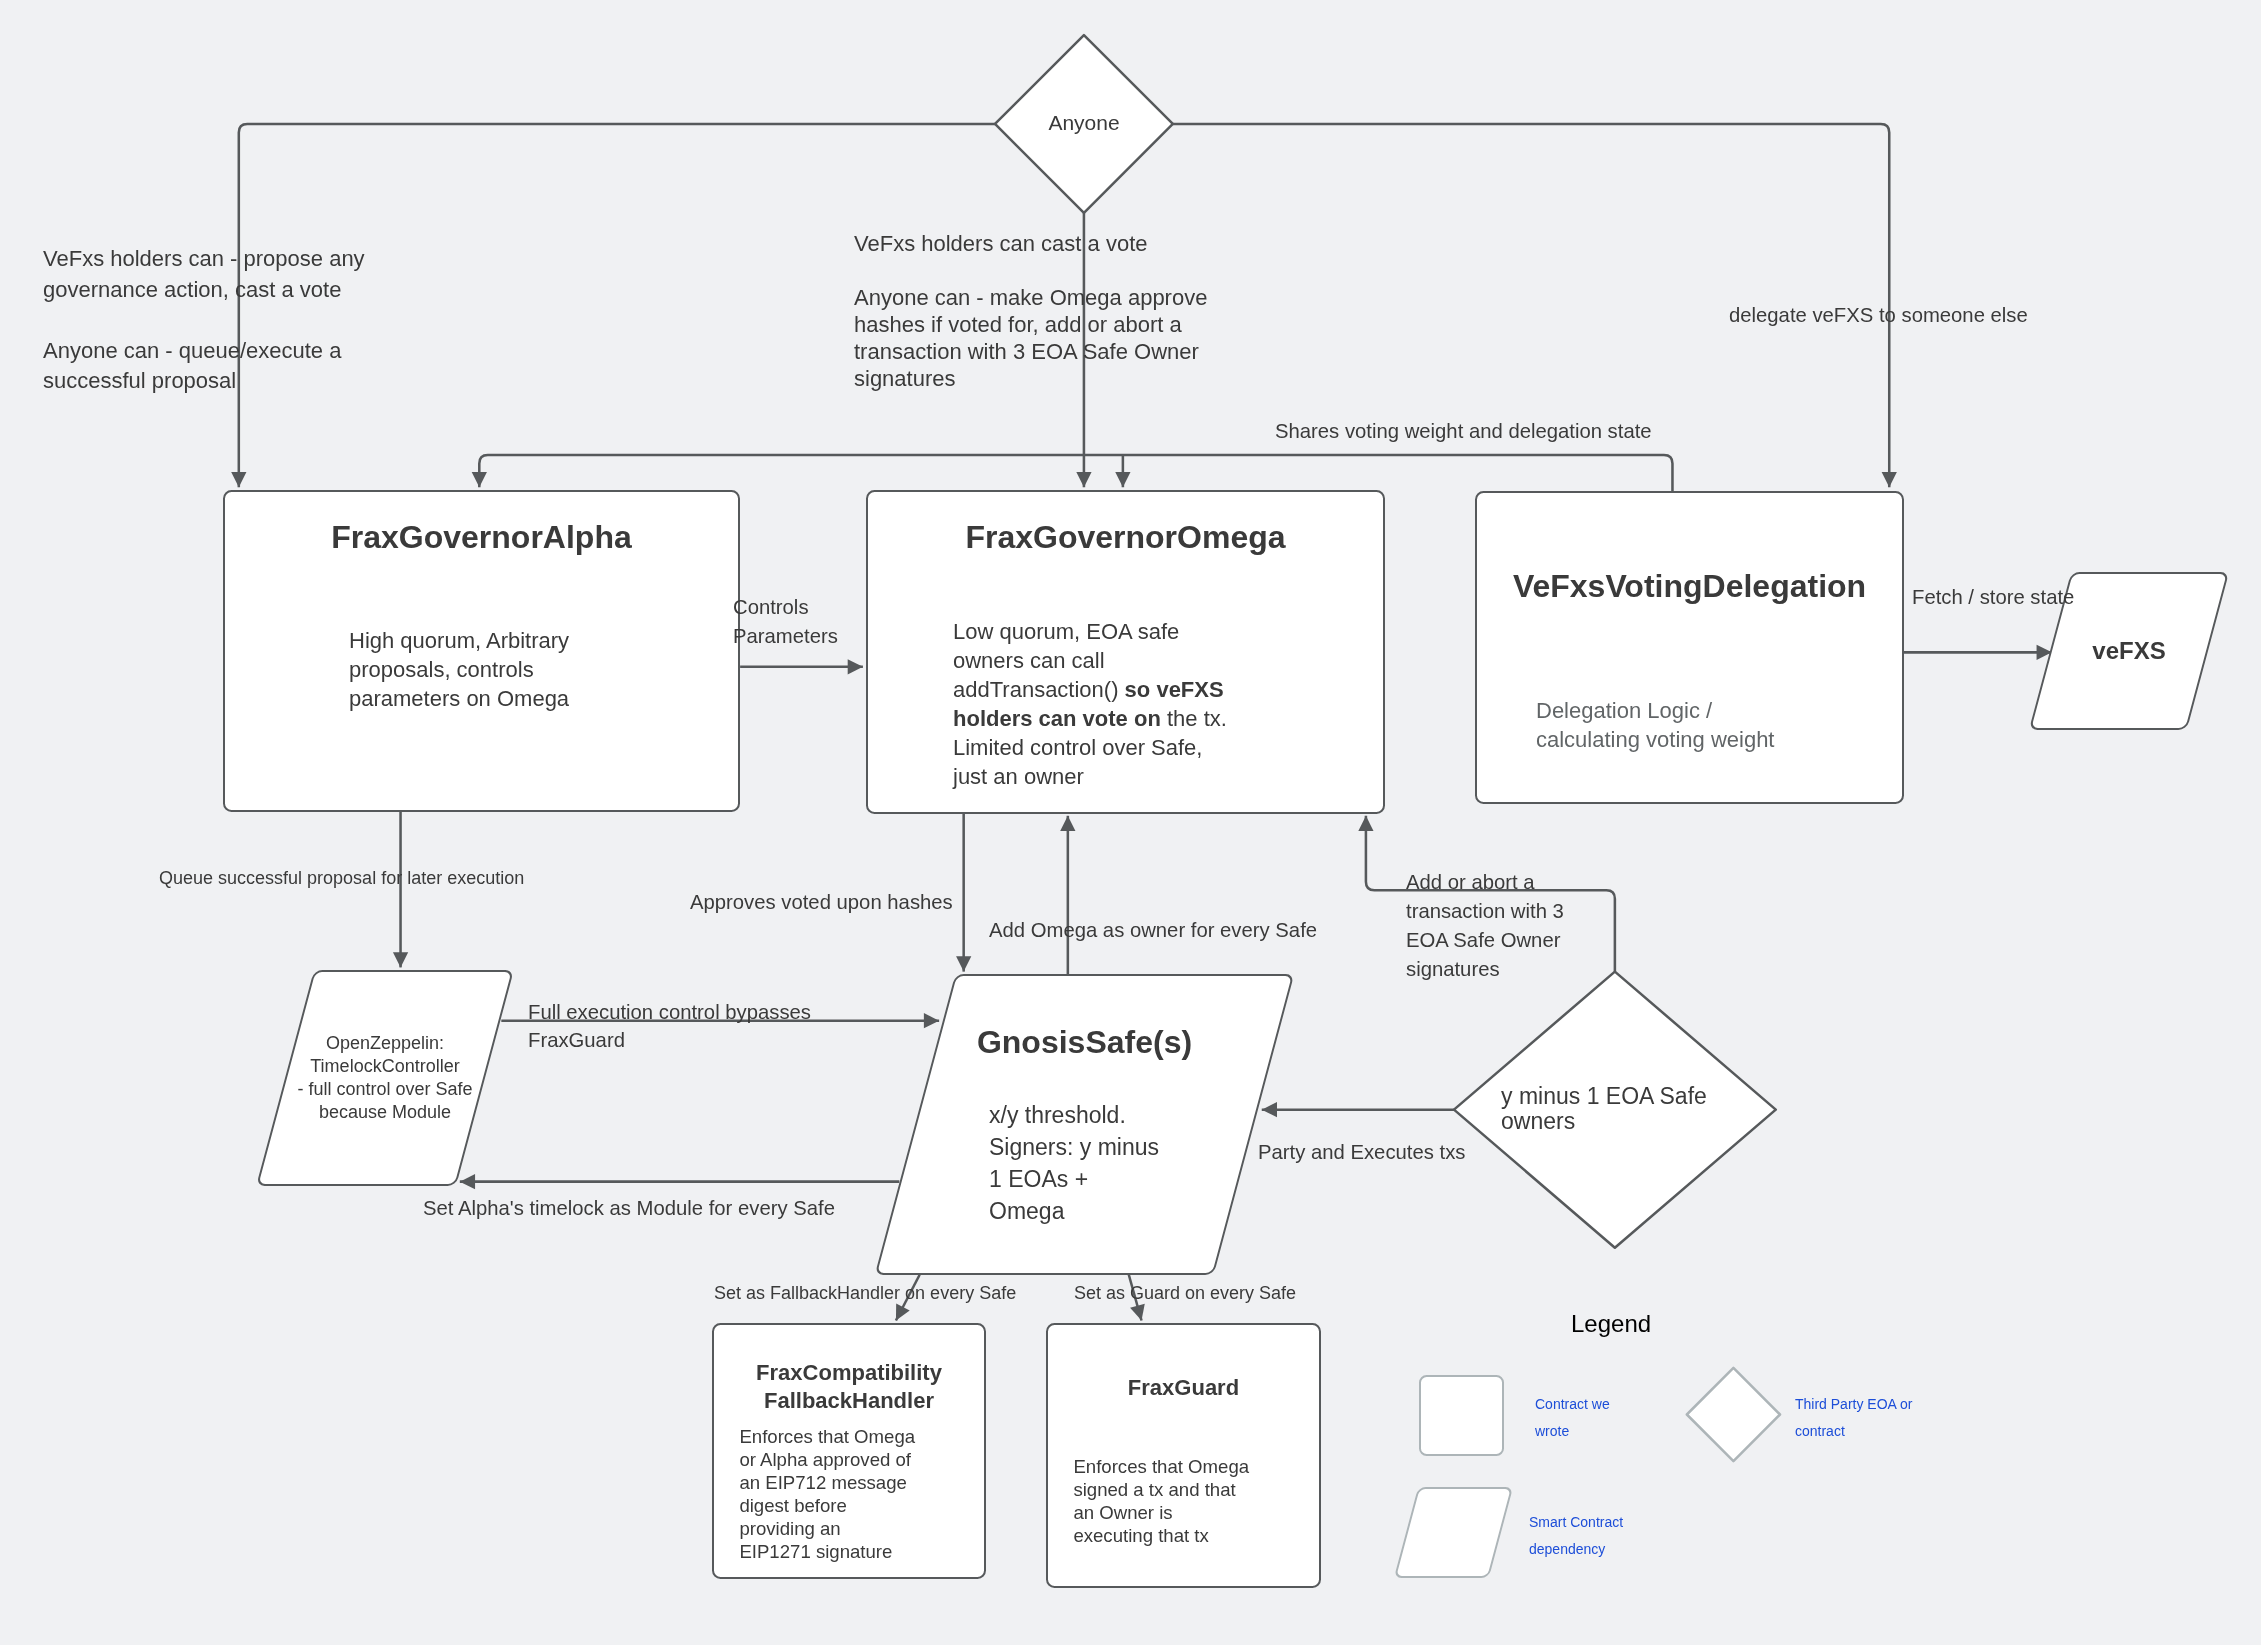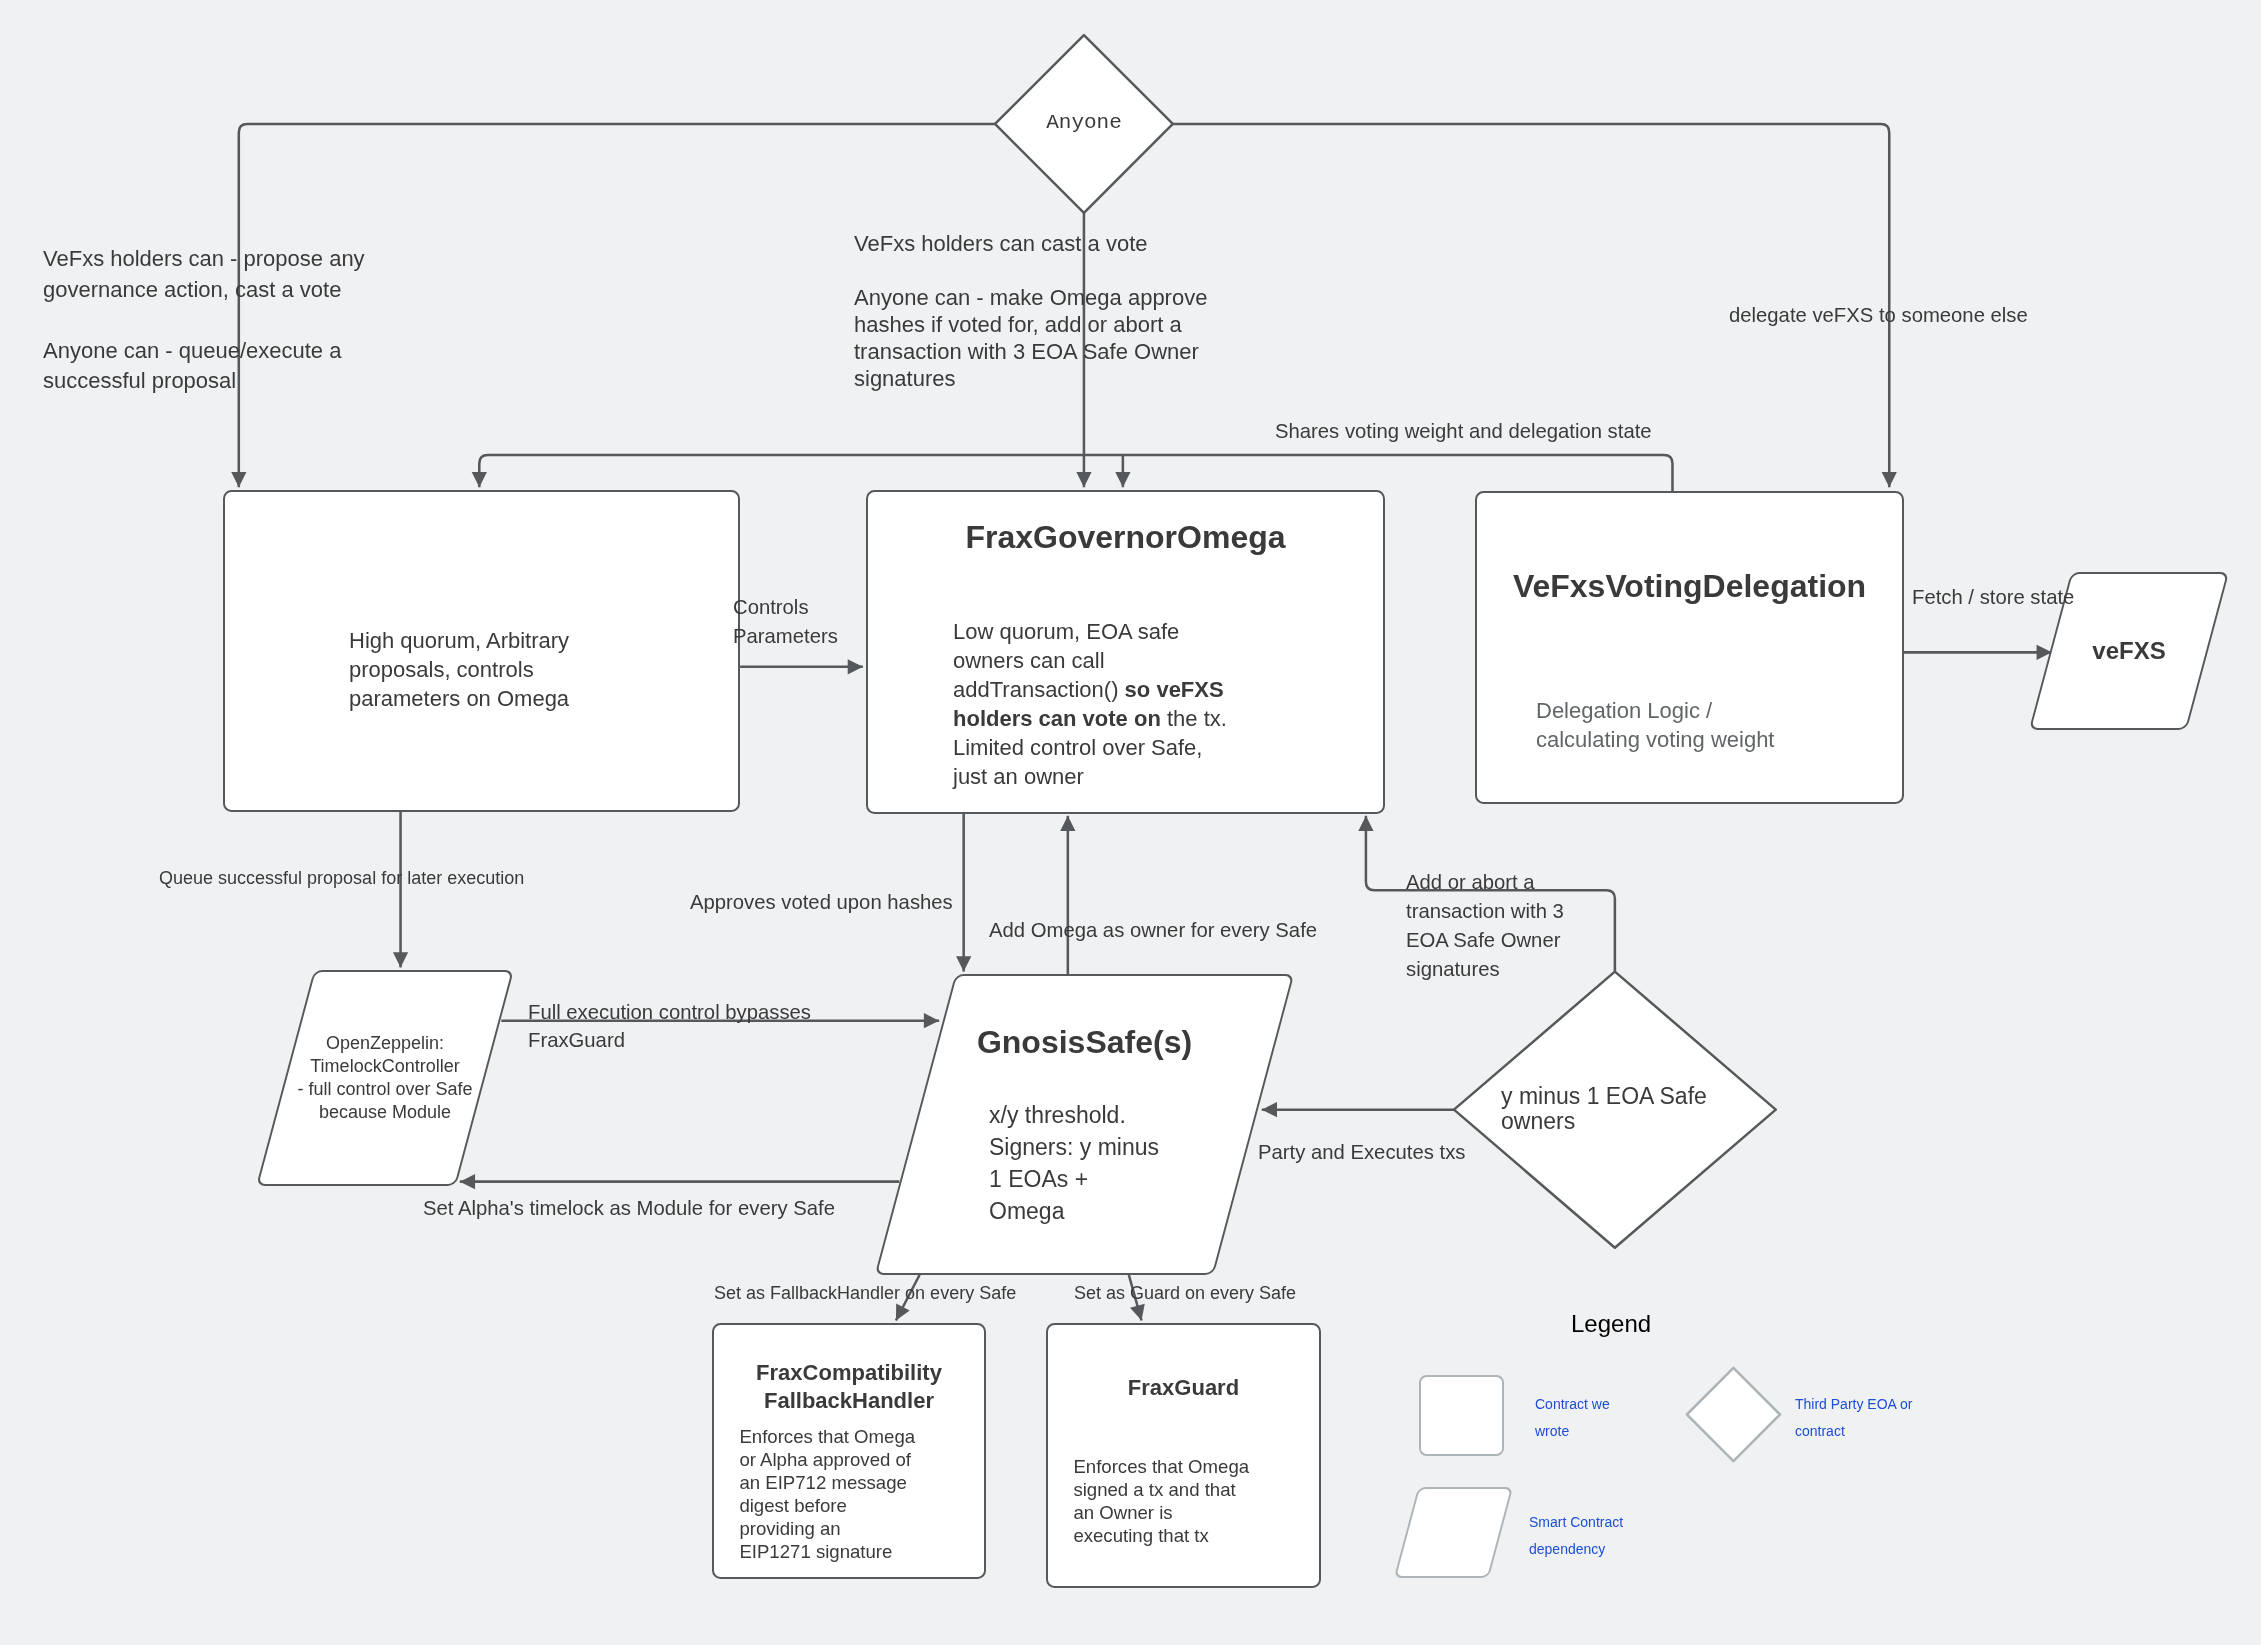--- a/index.html
+++ b/index.html
@@ -69,20 +69,21 @@
       <path d="M 2248 770 L 2423 770" marker-end="url(#arr)"></path>
     </g>
     <g stroke="#56595b" stroke-width="3" stroke-linejoin="round" fill="#ffffff">
       <path d="M 1280 41 L 1385 146 L 1280 251 L 1175 146 Z"></path>
       <path d="M 1907 1147 L 2097 1310 L 1907 1473 L 1717 1310 Z"></path>
     </g>
     <path d="M 2047 1615 L 2102 1670 L 2047 1725 L 1992 1670 Z" fill="#ffffff" stroke="#adb5b8" stroke-width="3" stroke-linejoin="round"></path>
   </svg>
 
   <div class="node" style="left:223px; top:490px; width:517px; height:322px;">
+    <div class="title" style="top:27px;">FraxGovernorAlpha</div>
     <div class="body" style="left:124px; top:134px;">High quorum, Arbitrary
 proposals, controls
 parameters on Omega</div>
   </div>
 
   <div class="node" style="left:1475px; top:491px; width:429px; height:313px;">
     <div class="title" style="top:75px;">VeFxsVotingDelegation</div>
     <div class="body" style="left:59px; top:203px; color:#616567;">Delegation Logic /
 calculating voting weight</div>
   </div>
@@ -130,21 +131,21 @@
   </div>
 
   <div class="node" style="left:1046px; top:1323px; width:275px; height:265px;">
     <div class="title" style="top:49px; font-size:22px; line-height:28px;">FraxGuard</div>
     <div class="body" style="left:25.4px; top:130px; font-size:18.6px; line-height:23px;">Enforces that Omega
 signed a tx and that
 an Owner is
 executing that tx</div>
   </div>
 
-  <div class="diamond-label" style="left:995px; top:111px; width:178px;font-family:Liberation Mono, monospace;">Anyone</div>
+  <div class="diamond-label" style="left:995px; top:111px; width:178px;">Anyone</div>
   <div class="d2-label" style="left:1501px; top:1084px; width:279px;">y minus 1 EOA Safe
 owners</div>
 
   <div class="note" style="left:43px; top:244px; width:474px;">VeFxs holders can - propose any
 governance action, cast a vote
 
 Anyone can - queue/execute a
 successful proposal</div>
   <div class="note" style="left:854px; top:230px; width:474px; line-height:27px;">VeFxs holders can cast a vote
 

